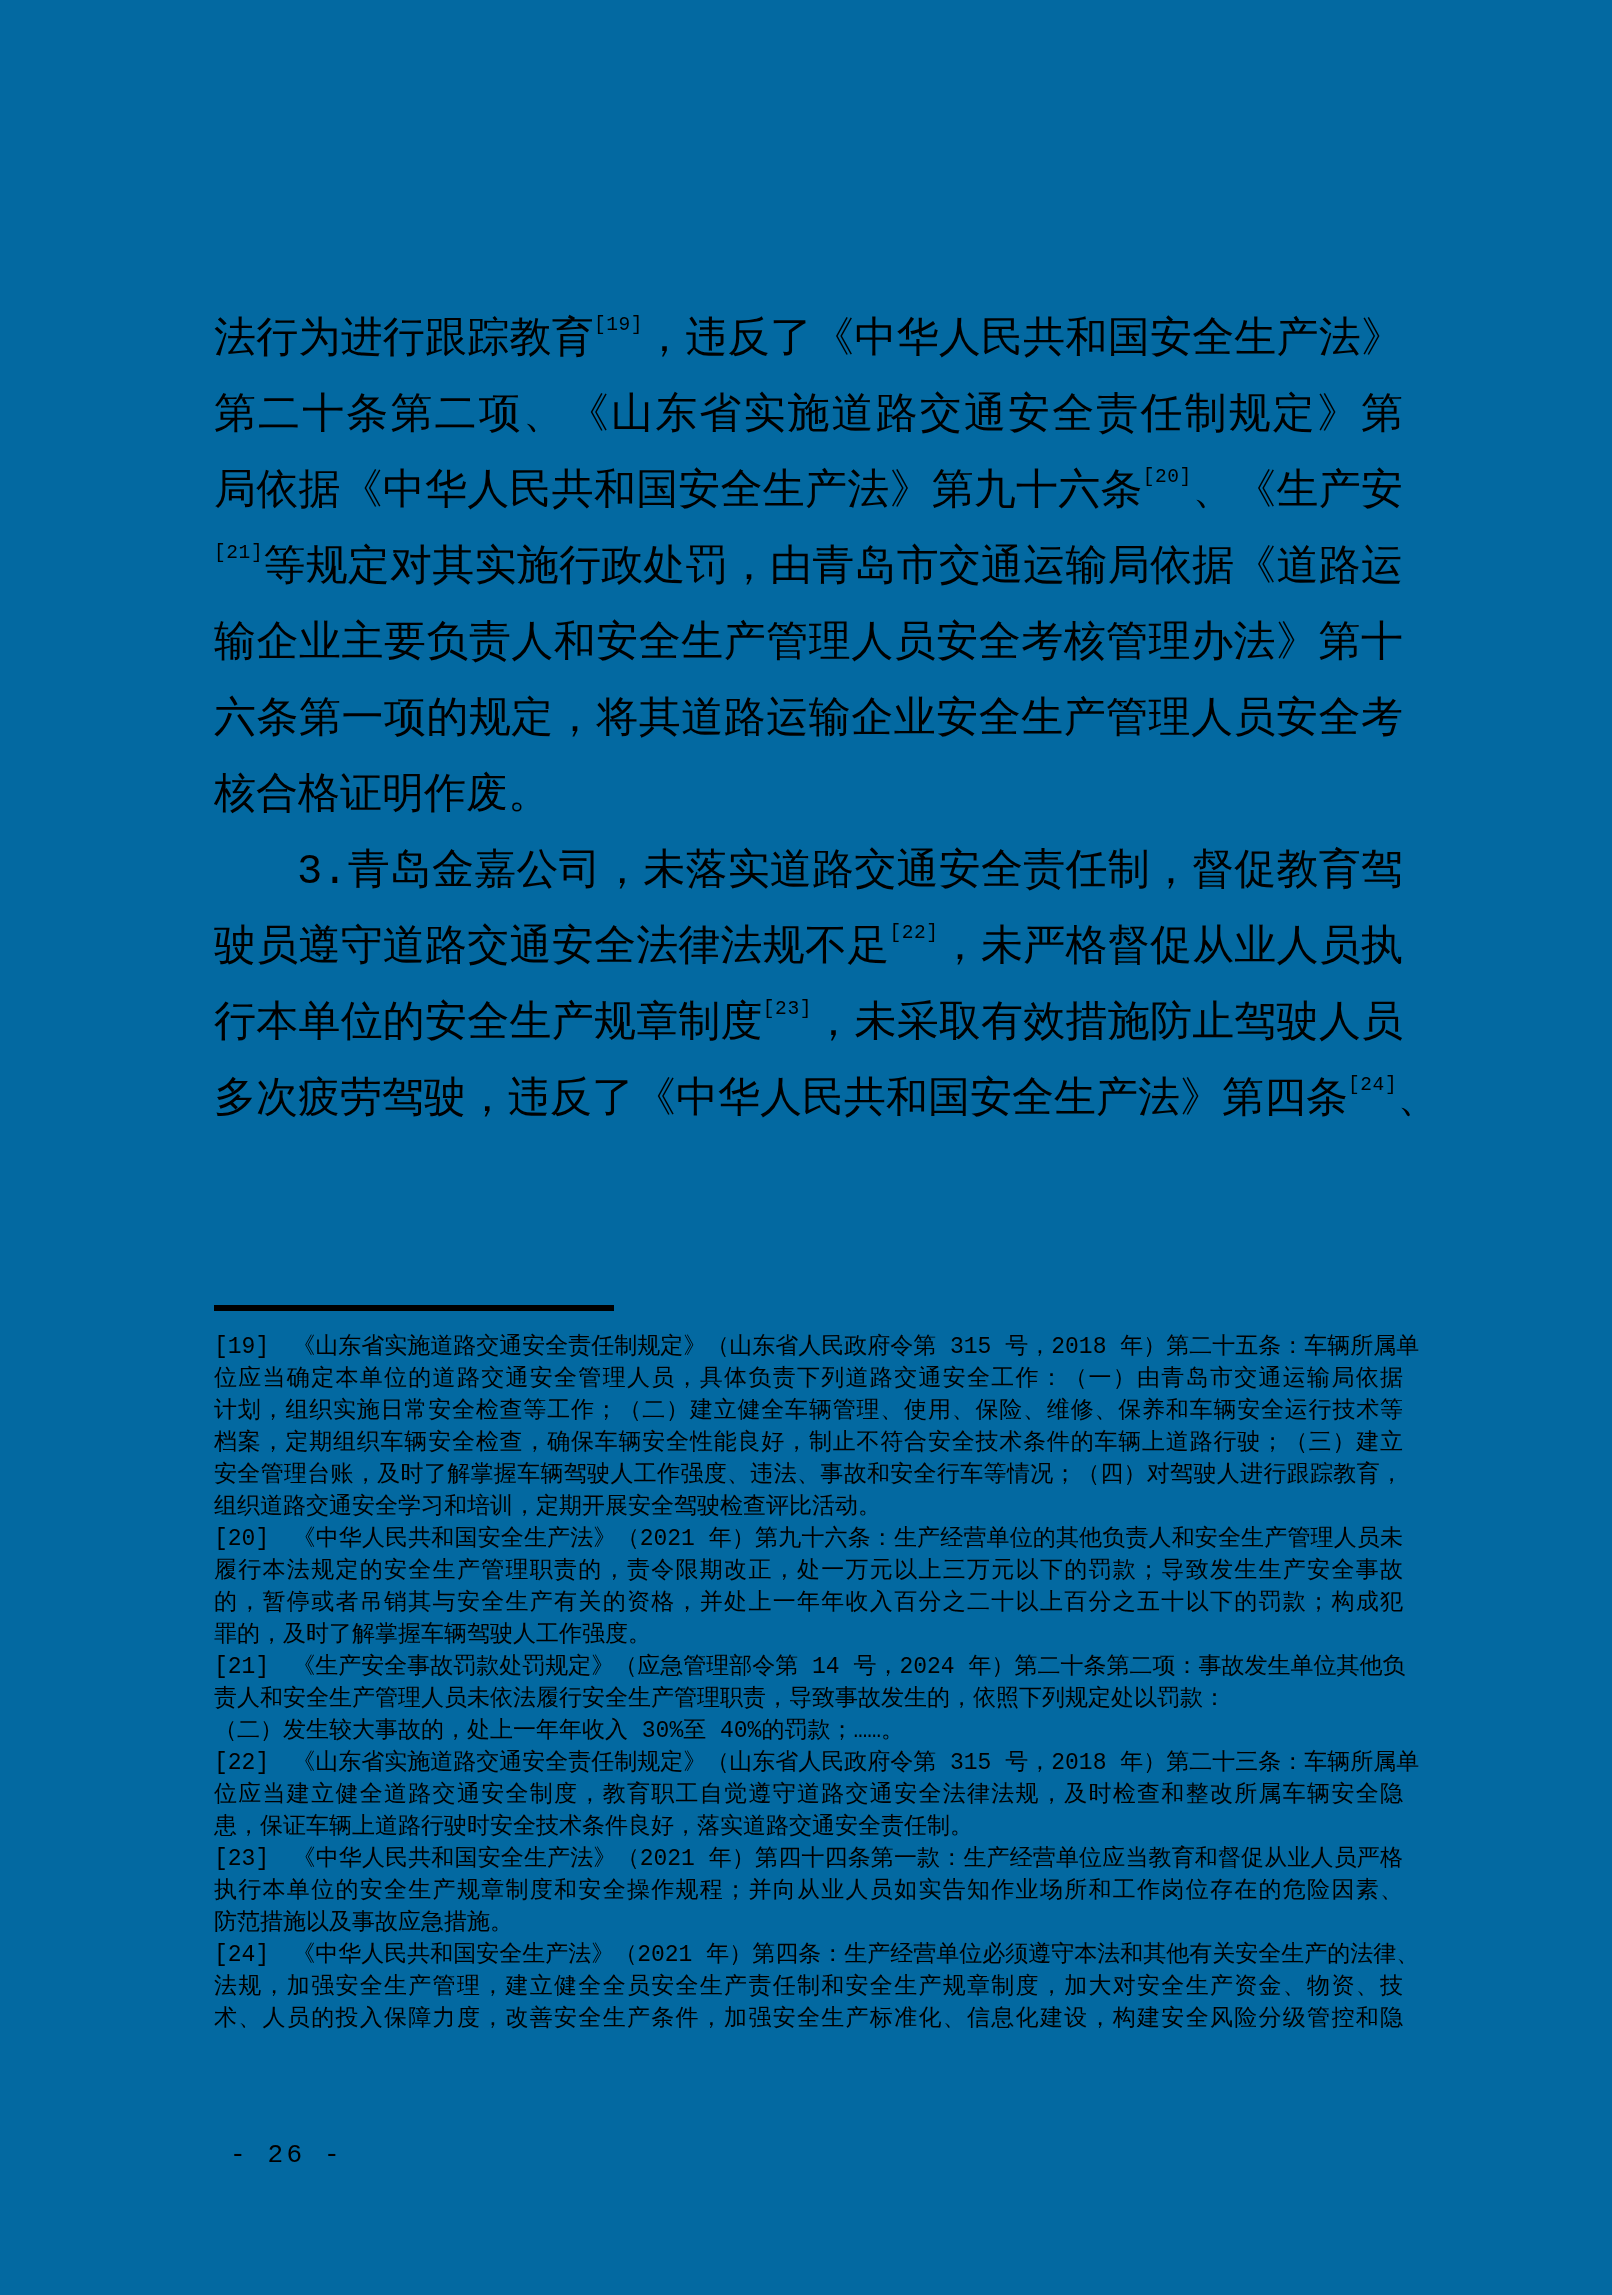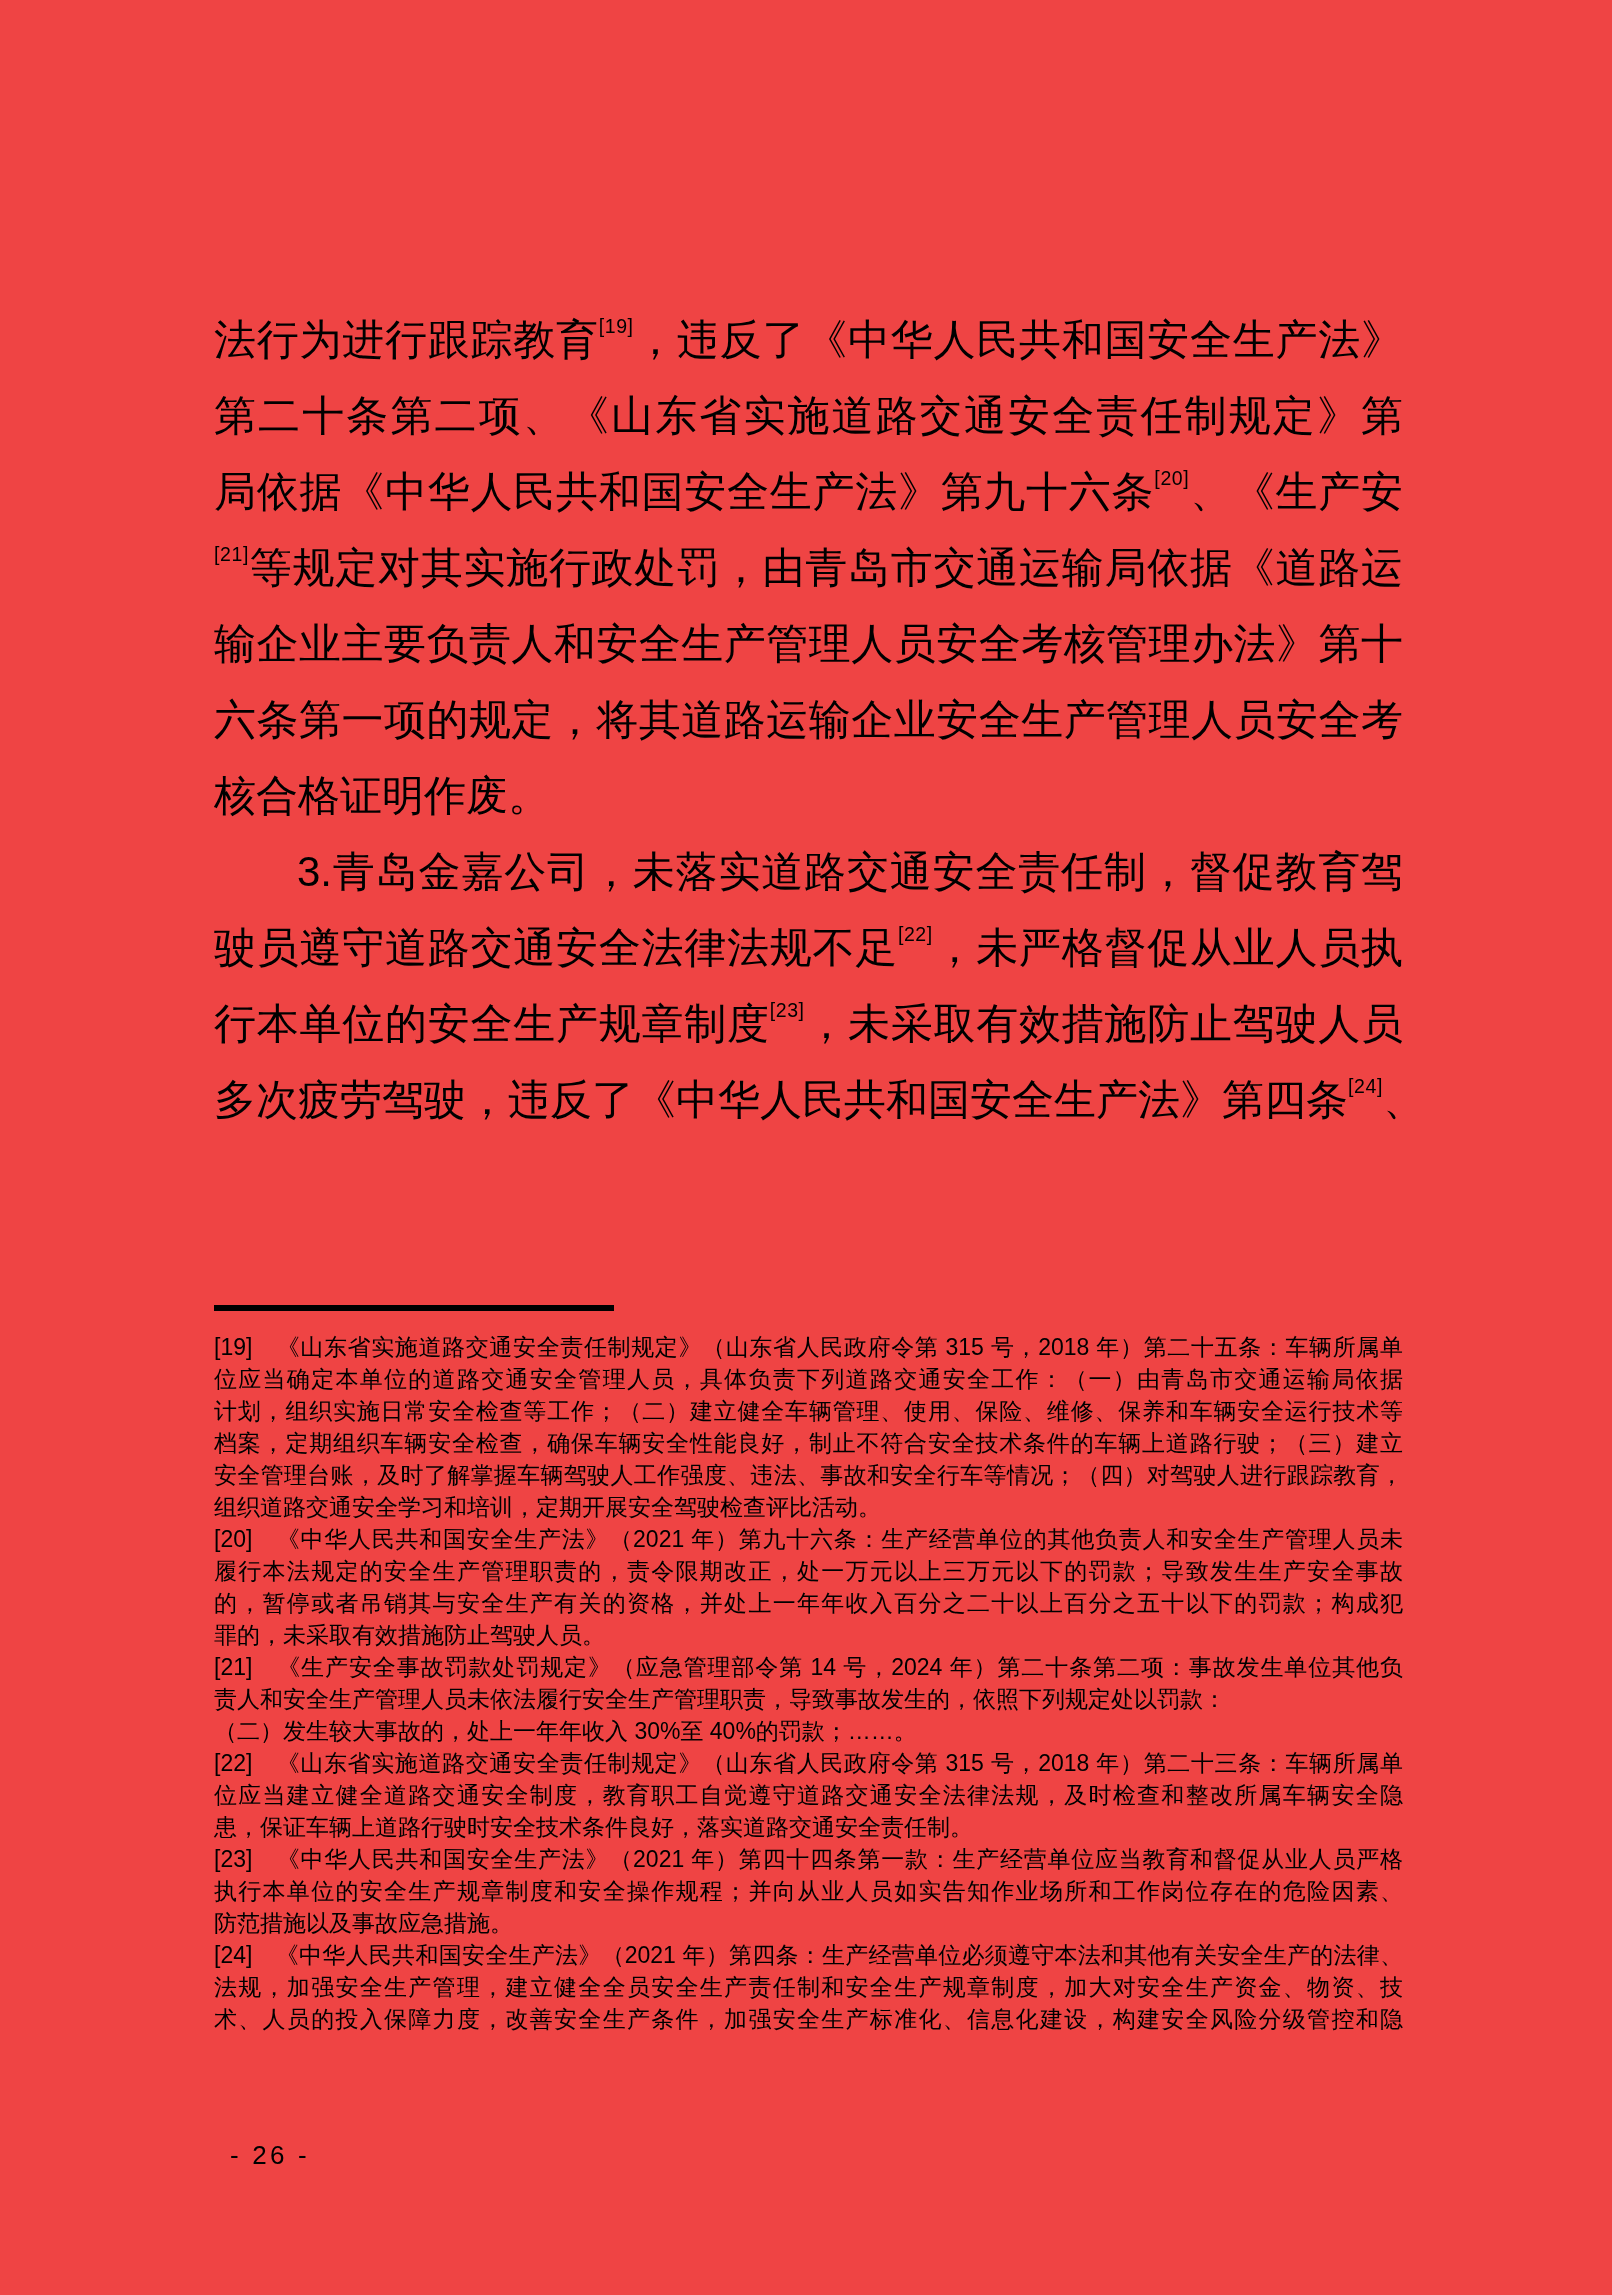--- a/index.html
+++ b/index.html
@@ -1,22 +1,22 @@
 <!DOCTYPE html>
 <html style="font-size:10.4px"><head>
 <meta charset="utf-8">
 <style>
   html, body { margin: 0; padding: 0; background: #e8e8e8; }
   .page {
     position: relative;
     width: 1612px;
     height: 2295px;
-    background: #ef4444;
+    background: #0369a1;
     color: #000;
-    font-family: Liberation Sans, sans-serif;
+    font-family: Liberation Mono, monospace;
     overflow: hidden;
   }
   .body-text {
     position: absolute;
     left: 214px;
     top: 302px;
     width: 1189px;
     font-size: 42px;
   }
   .bline {
@@ -90,21 +90,21 @@
   <div class="footnotes">
     <div class="fline">[19]　《山东省实施道路交通安全责任制规定》（山东省人民政府令第 315 号，2018 年）第二十五条：车辆所属单</div>
     <div class="fline">位应当确定本单位的道路交通安全管理人员，具体负责下列道路交通安全工作：（一）由青岛市交通运输局依据</div>
     <div class="fline">计划，组织实施日常安全检查等工作；（二）建立健全车辆管理、使用、保险、维修、保养和车辆安全运行技术等</div>
     <div class="fline">档案，定期组织车辆安全检查，确保车辆安全性能良好，制止不符合安全技术条件的车辆上道路行驶；（三）建立</div>
     <div class="fline">安全管理台账，及时了解掌握车辆驾驶人工作强度、违法、事故和安全行车等情况；（四）对驾驶人进行跟踪教育，</div>
     <div class="fline noj">组织道路交通安全学习和培训，定期开展安全驾驶检查评比活动。</div>
     <div class="fline">[20]　《中华人民共和国安全生产法》（2021 年）第九十六条：生产经营单位的其他负责人和安全生产管理人员未</div>
     <div class="fline">履行本法规定的安全生产管理职责的，责令限期改正，处一万元以上三万元以下的罚款；导致发生生产安全事故</div>
     <div class="fline">的，暂停或者吊销其与安全生产有关的资格，并处上一年年收入百分之二十以上百分之五十以下的罚款；构成犯</div>
-    <div class="fline noj">罪的，未采取有效措施防止驾驶人员。</div>
+    <div class="fline noj">罪的，及时了解掌握车辆驾驶人工作强度。</div>
     <div class="fline">[21]　《生产安全事故罚款处罚规定》（应急管理部令第 14 号，2024 年）第二十条第二项：事故发生单位其他负</div>
     <div class="fline noj">责人和安全生产管理人员未依法履行安全生产管理职责，导致事故发生的，依照下列规定处以罚款：</div>
     <div class="fline noj">（二）发生较大事故的，处上一年年收入 30%至 40%的罚款；……。</div>
     <div class="fline">[22]　《山东省实施道路交通安全责任制规定》（山东省人民政府令第 315 号，2018 年）第二十三条：车辆所属单</div>
     <div class="fline">位应当建立健全道路交通安全制度，教育职工自觉遵守道路交通安全法律法规，及时检查和整改所属车辆安全隐</div>
     <div class="fline noj">患，保证车辆上道路行驶时安全技术条件良好，落实道路交通安全责任制。</div>
     <div class="fline">[23]　《中华人民共和国安全生产法》（2021 年）第四十四条第一款：生产经营单位应当教育和督促从业人员严格</div>
     <div class="fline">执行本单位的安全生产规章制度和安全操作规程；并向从业人员如实告知作业场所和工作岗位存在的危险因素、</div>
     <div class="fline noj">防范措施以及事故应急措施。</div>
     <div class="fline">[24]　《中华人民共和国安全生产法》（2021 年）第四条：生产经营单位必须遵守本法和其他有关安全生产的法律、</div>

